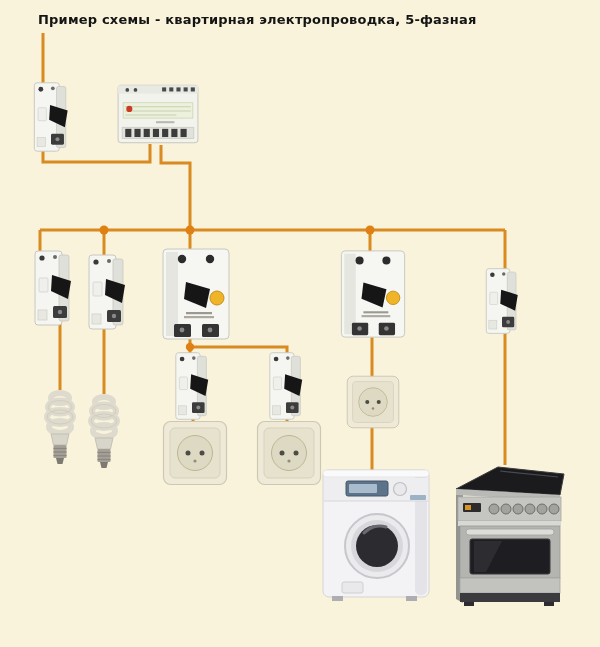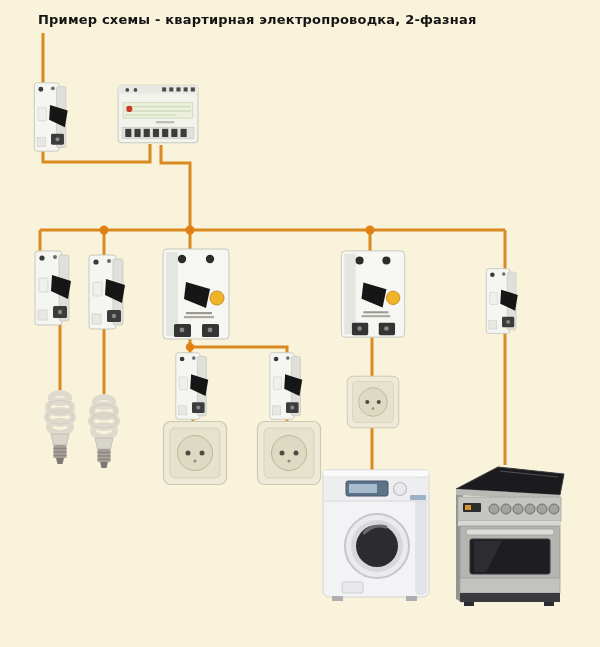--- a/index.html
+++ b/index.html
@@ -144,21 +144,21 @@
       <rect x="10" y="121" width="100" height="15" fill="#c2c2be" stroke="#a6a6a2" stroke-width="0.8"></rect>
       <rect x="10" y="136" width="100" height="9" fill="#3b3b3f"></rect>
       <rect x="14" y="145" width="10" height="4" fill="#2c2c30"></rect>
       <rect x="94" y="145" width="10" height="4" fill="#2c2c30"></rect>
     </symbol>
   </defs>
 </svg>
 
 <div class="canvas">
 
-  <div class="title">Пример схемы - квартирная электропроводка, 2-фазная</div>
+  <div class="title">Пример схемы - квартирная электропроводка, 5-фазная</div>
 
   <svg class="wires" width="600" height="647" viewBox="0 0 600 647">
     <g stroke="#D98A20" stroke-width="3" fill="none">
       <path d="M43,33 V162 H150 V144"></path>
       <path d="M161,145 V163 H190 V230"></path>
       <path d="M40,230 H505"></path>
       <path d="M40,230 V264"></path>
       <path d="M60,316 V390"></path>
       <path d="M104,230 V266"></path>
       <path d="M104,328 V394"></path>

